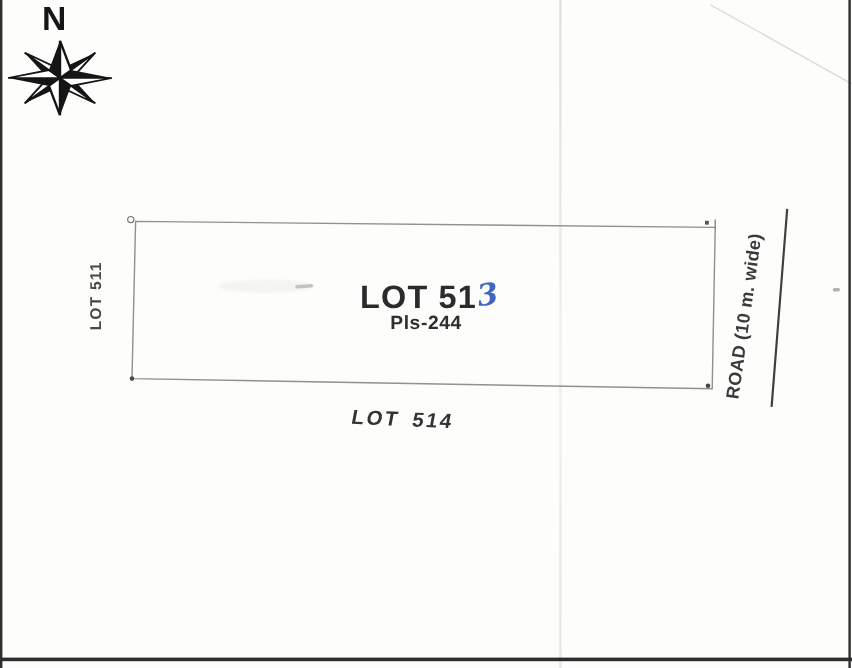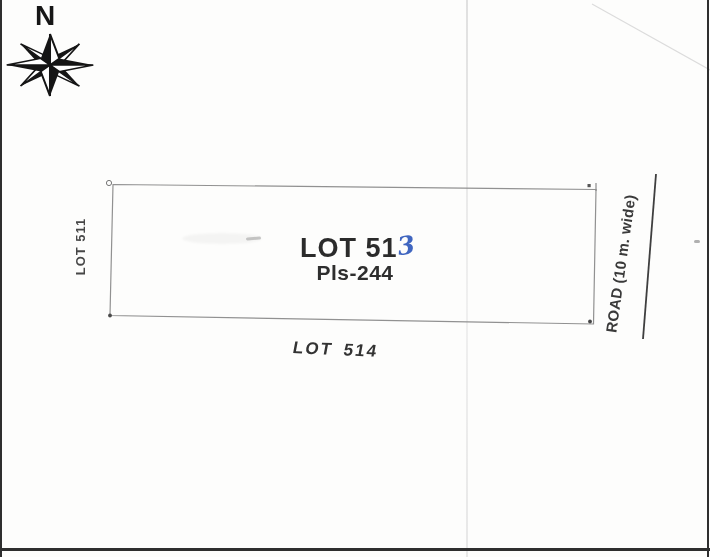--- a/index.html
+++ b/index.html
@@ -33,21 +33,21 @@
   .center-label .blue{
     display:inline-block;
     color:#4066c0;
     font-family:"DejaVu Serif", serif;
     font-style:italic;font-weight:600;
     font-size:25px;
     transform:rotate(-8deg) translateY(-3px);
   }
   .plan-num{
     position:absolute;left:300px;top:261px;width:110px;text-align:center;
-    font-size:21px;font-weight:bold;color:#2e2e2e;letter-spacing:.5px;
+    font-size:16px;font-weight:bold;color:#2e2e2e;letter-spacing:.5px;
   }
   
   .west-label{
     position:absolute;left:40px;top:239px;width:80px;text-align:center;
     transform:rotate(-90deg);
     font-size:13px;font-weight:600;color:#474747;letter-spacing:1px;white-space:nowrap;
   }
   .south-label{
     position:absolute;left:293px;top:340px;
     transform:rotate(2.5deg) skewX(-8deg);

